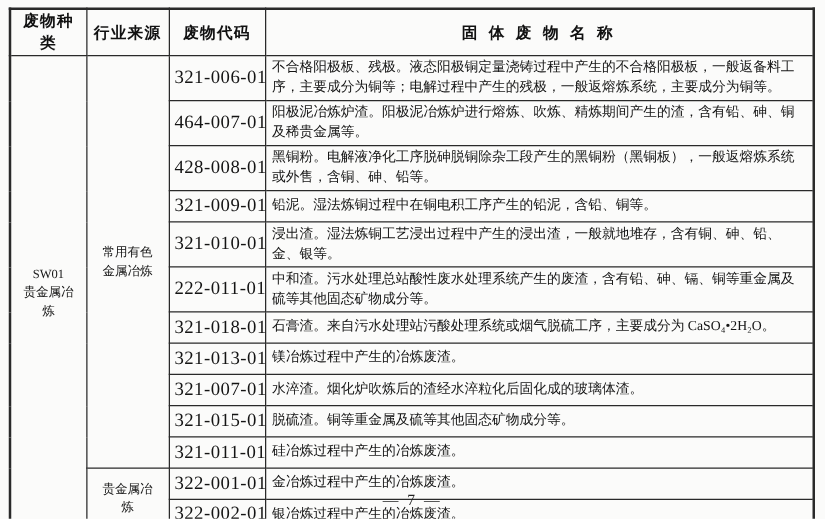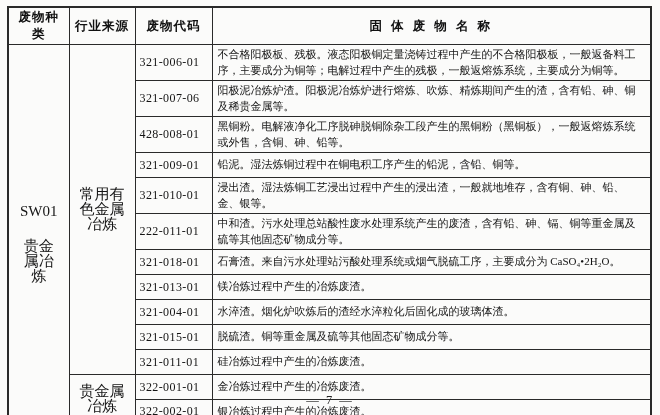--- a/index.html
+++ b/index.html
@@ -33,40 +33,40 @@
   th{
     font-size:12.5px;
     font-weight:bold;
     text-align:center;
     letter-spacing:1px;
     color:#111;
   }
   th.name-hdr{letter-spacing:3px;}
   td.cell-category,td.cell-source{
     text-align:center;
-    font-size:15px;
+    font-size:10px;
     line-height:15px;
     color:#151515;
     padding:1px 9px;
   }
   td.cell-code{
-    text-align:left;
-    font-size:12px;
+    text-align:right;
+    font-size:15px;
     letter-spacing:0.4px;
     white-space:nowrap;
     color:#141414;
   }
   td.cell-name{
     text-align:left;
     font-size:11px;
     line-height:15.5px;
     padding:2px 5px;
     color:#141414;
   }
-  .cat-id,.cat-label{display:block;text-align:center;margin-top:20px;}
+  .cat-id,.cat-label{display:block;text-align:center;}
   .footer{
     position:absolute;
     left:0;top:393px;width:660px;
     text-align:center;
     font-size:12.5px;
     letter-spacing:2px;
     color:#222;
   }
 </style>
 </head>
@@ -93,21 +93,21 @@
     <tr class="h2">
       <td class="cell-category" rowspan="13">
         <span class="cat-id">SW01</span>
         <span class="cat-label">贵金属冶炼</span>
       </td>
       <td class="cell-source" rowspan="11">常用有色金属冶炼</td>
       <td class="cell-code">321-006-01</td>
       <td class="cell-name">不合格阳极板、残极。液态阳极铜定量浇铸过程中产生的不合格阳极板，一般返备料工序，主要成分为铜等；电解过程中产生的残极，一般返熔炼系统，主要成分为铜等。</td>
     </tr>
     <tr class="h1">
-      <td class="cell-code">321-007-06</td>
+      <td class="cell-code">464-007-01</td>
       <td class="cell-name">阳极泥冶炼炉渣。阳极泥冶炼炉进行熔炼、吹炼、精炼期间产生的渣，含有铅、砷、铜及稀贵金属等。</td>
     </tr>
     <tr class="h2">
       <td class="cell-code">428-008-01</td>
       <td class="cell-name">黑铜粉。电解液净化工序脱砷脱铜除杂工段产生的黑铜粉（黑铜板），一般返熔炼系统或外售，含铜、砷、铅等。</td>
     </tr>
     <tr class="h1">
       <td class="cell-code">321-009-01</td>
       <td class="cell-name">铅泥。湿法炼铜过程中在铜电积工序产生的铅泥，含铅、铜等。</td>
     </tr>
@@ -121,21 +121,21 @@
     </tr>
     <tr class="h1">
       <td class="cell-code">321-018-01</td>
       <td class="cell-name">石膏渣。来自污水处理站污酸处理系统或烟气脱硫工序，主要成分为 CaSO₄•2H₂O。</td>
     </tr>
     <tr class="h1">
       <td class="cell-code">321-013-01</td>
       <td class="cell-name">镁冶炼过程中产生的冶炼废渣。</td>
     </tr>
     <tr class="h1">
-      <td class="cell-code">321-004-01</td>
+      <td class="cell-code">321-007-01</td>
       <td class="cell-name">水淬渣。烟化炉吹炼后的渣经水淬粒化后固化成的玻璃体渣。</td>
     </tr>
     <tr class="h1">
       <td class="cell-code">321-015-01</td>
       <td class="cell-name">脱硫渣。铜等重金属及硫等其他固态矿物成分等。</td>
     </tr>
     <tr class="h1">
       <td class="cell-code">321-011-01</td>
       <td class="cell-name">硅冶炼过程中产生的冶炼废渣。</td>
     </tr>

